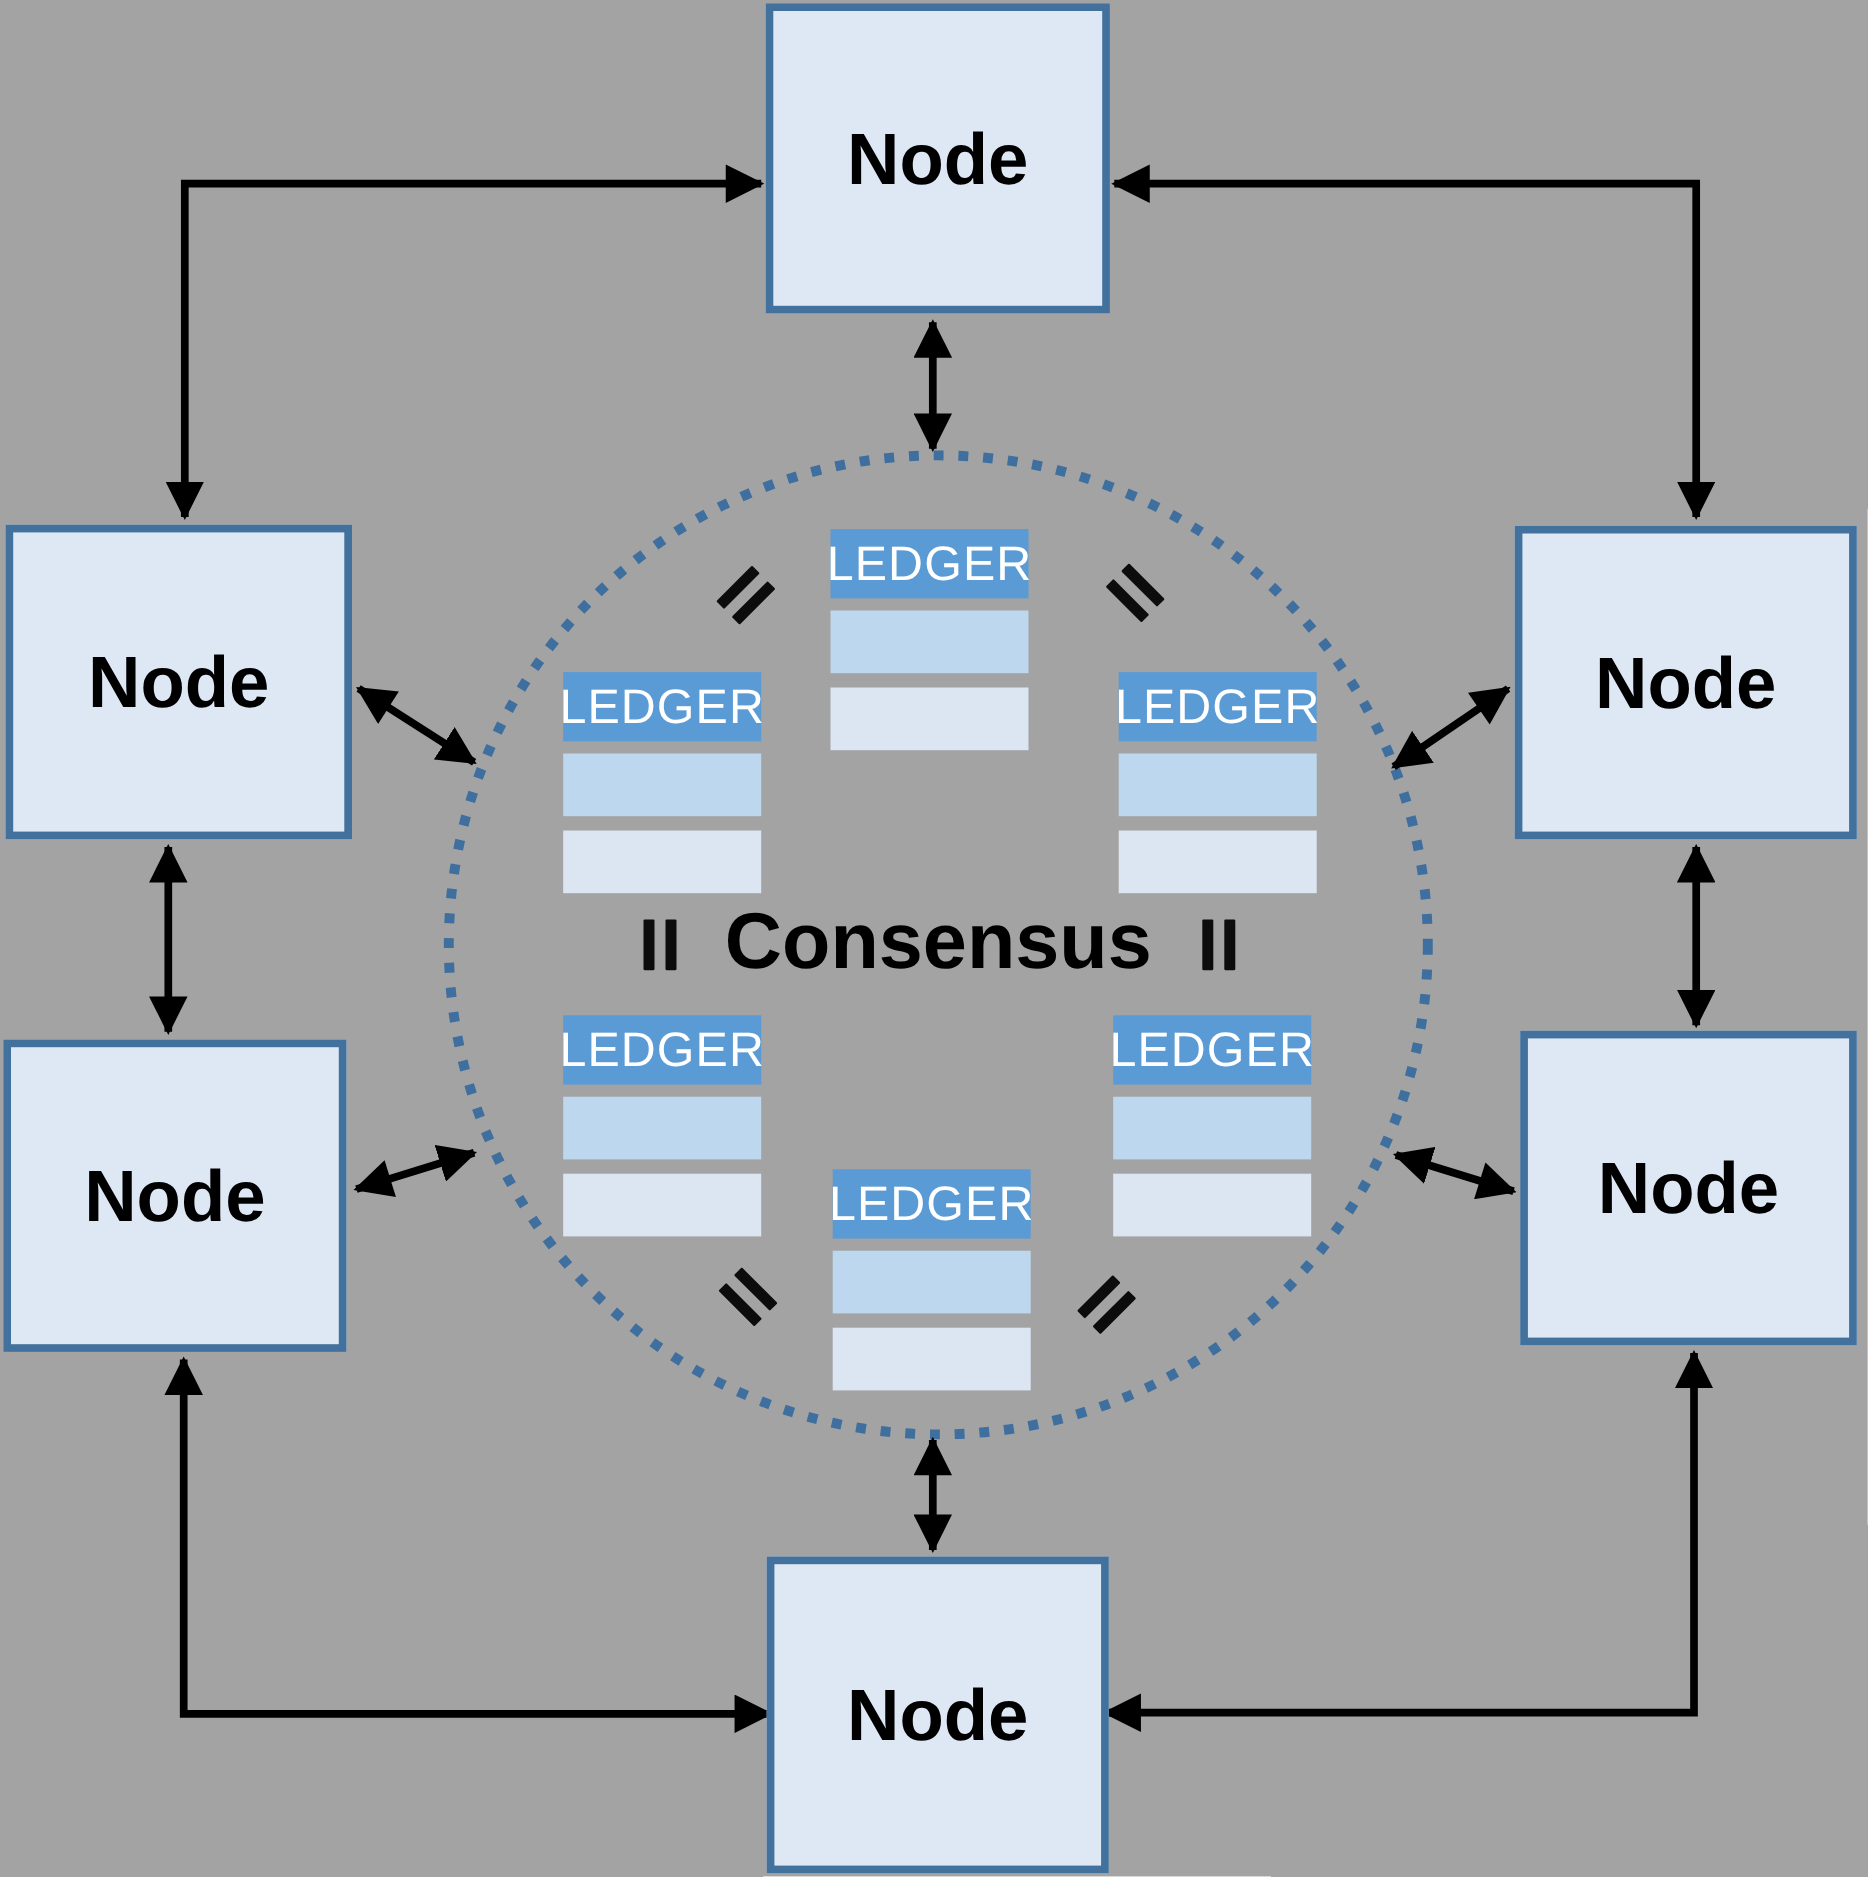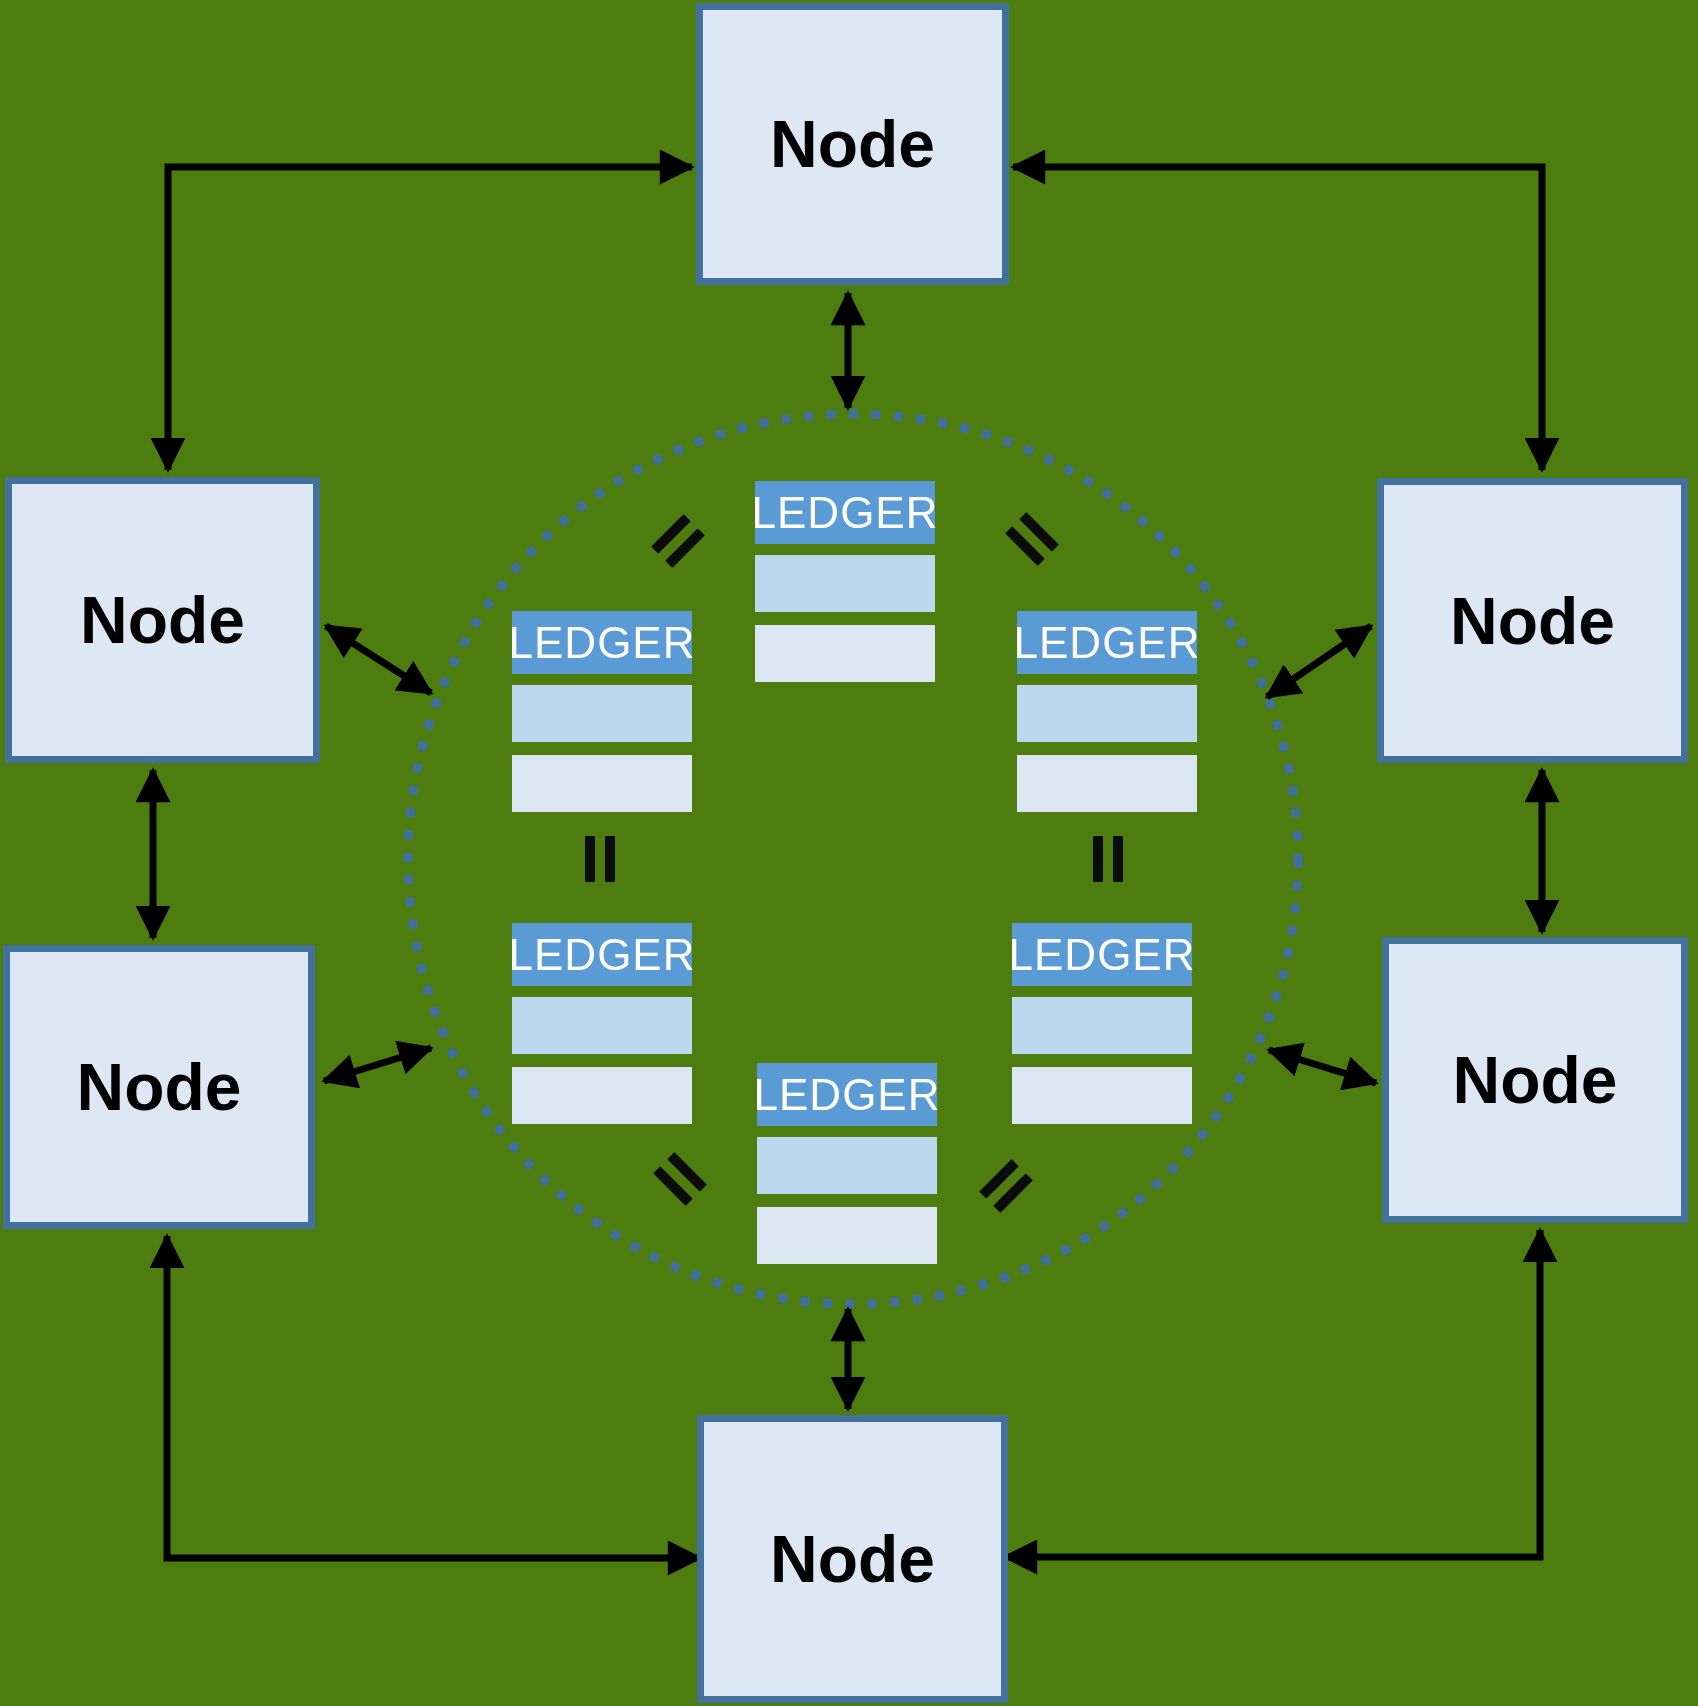--- a/index.html
+++ b/index.html
@@ -1,19 +1,19 @@
 <!DOCTYPE html>
 <html><head>
 <meta charset="utf-8">
 <style>
   html,body { margin:0; padding:0; background:#ffffff; }
   .canvas {
     position:relative;
     width:1698px; height:1706px;
-    background:#4d7c0f;
+    background:#a3a3a3;
     font-family:"Liberation Sans", sans-serif;
     overflow:hidden;
   }
   .arrow-layer { position:absolute; left:0; top:0; width:1698px; height:1706px; }
   .node {
     position:absolute;
     background:#dee8f5;
     border:7px solid #41719c;
     box-sizing:border-box;
     display:flex; align-items:center; justify-content:center;
@@ -116,20 +116,21 @@
     <div class="hdr">LEDGER</div>
     <div class="r1"></div>
     <div class="r2"></div>
   </div>
   <div class="ledger" style="left:512px; top:600px;">
     <div class="hdr">LEDGER</div>
     <div class="r1"></div>
     <div class="r2"></div>
   </div>
 
+  <div class="consensus">Consensus</div>
 
   <div class="eq" style="left:600px; top:859px; transform:translate(-50%,-50%) rotate(90deg);">
     <div class="bar"></div>
       <div class="bar"></div>
   </div>
   <div class="eq" style="left:1108px; top:859px; transform:translate(-50%,-50%) rotate(90deg);">
     <div class="bar"></div>
       <div class="bar"></div>
   </div>
   <div class="eq" style="left:678px; top:541px; transform:translate(-50%,-50%) rotate(-45deg);">

